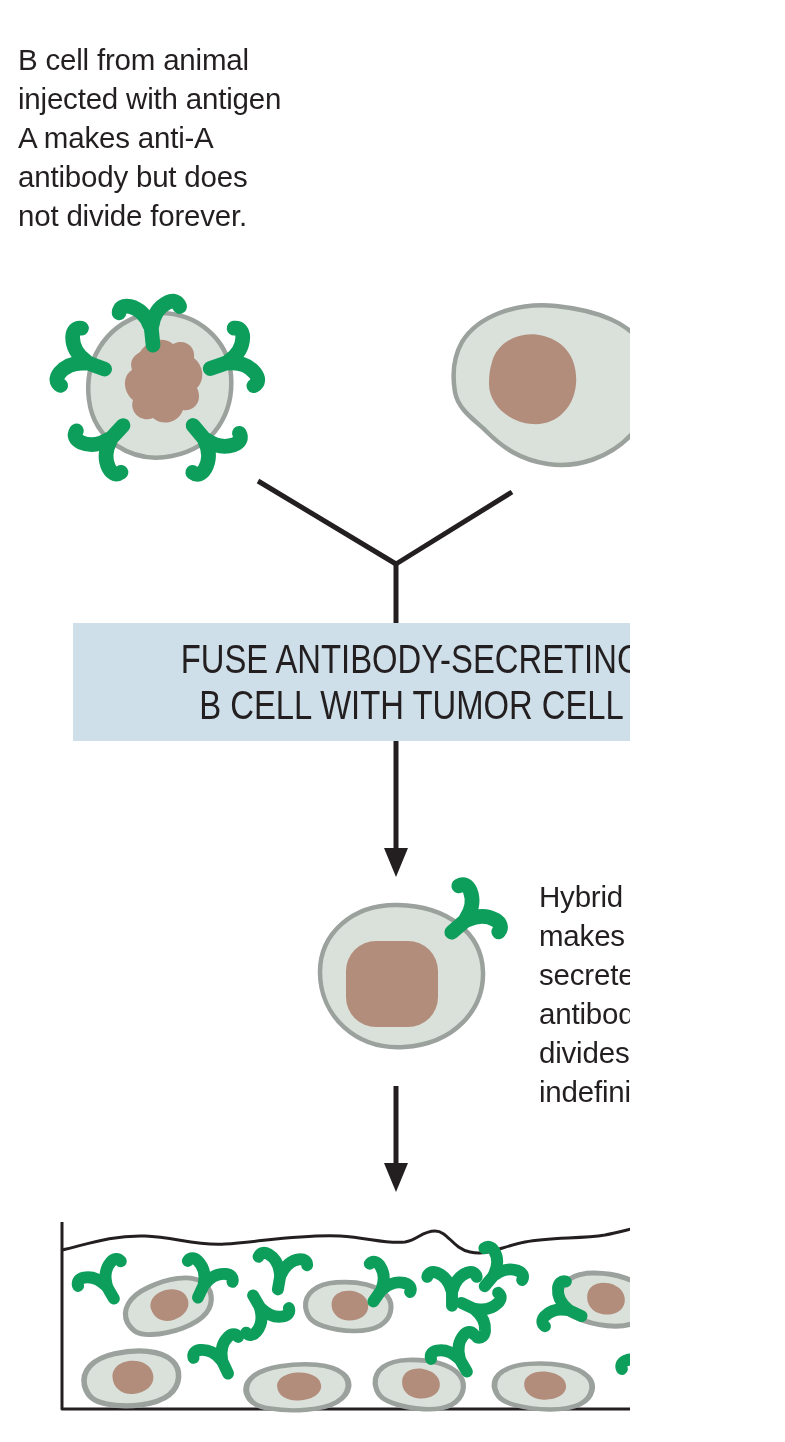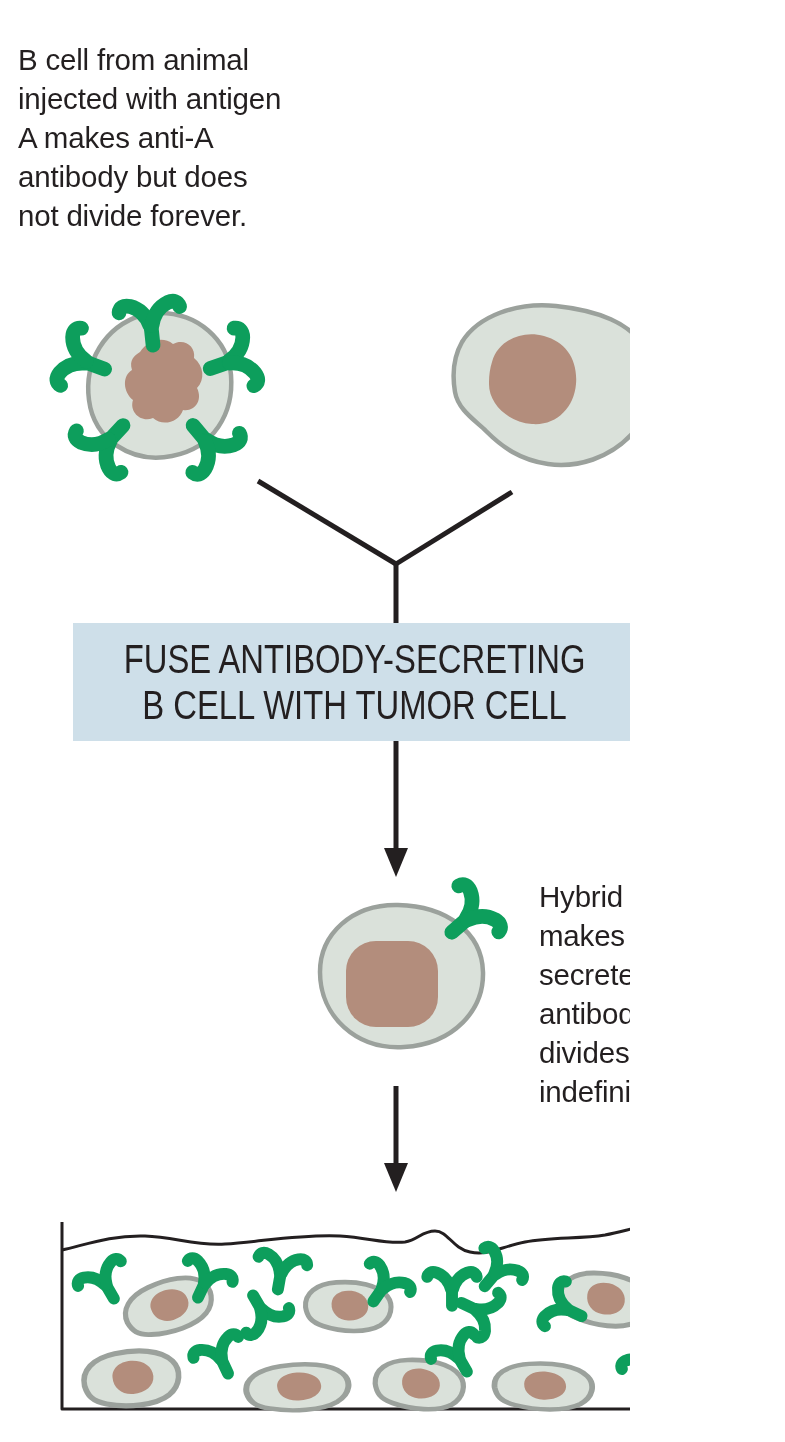--- a/index.html
+++ b/index.html
@@ -23,21 +23,21 @@
   }
   .cap-b { left: 18px;  top: 40px;  width: 380px; }
   .cap-t { left: 443px; top: 40px;  width: 330px; }
   .cap-h { left: 539px; top: 877px; width: 245px; }
 
   .banner {
     position: absolute;
     left: 73px; top: 623px;
     width: 677px; height: 118px;
     background: var(--banner-bg, #cedfe9);
-    display: flex; align-items: center; 
+    display: flex; align-items: center; justify-content: center;
   }
   .banner-text {
     color: var(--ink, #231f20);
     font-size: 40px;
     line-height: 46px;
     text-align: center;
     white-space: nowrap;
     transform: scaleX(0.82);
     transform-origin: 50% 50%;
   }

